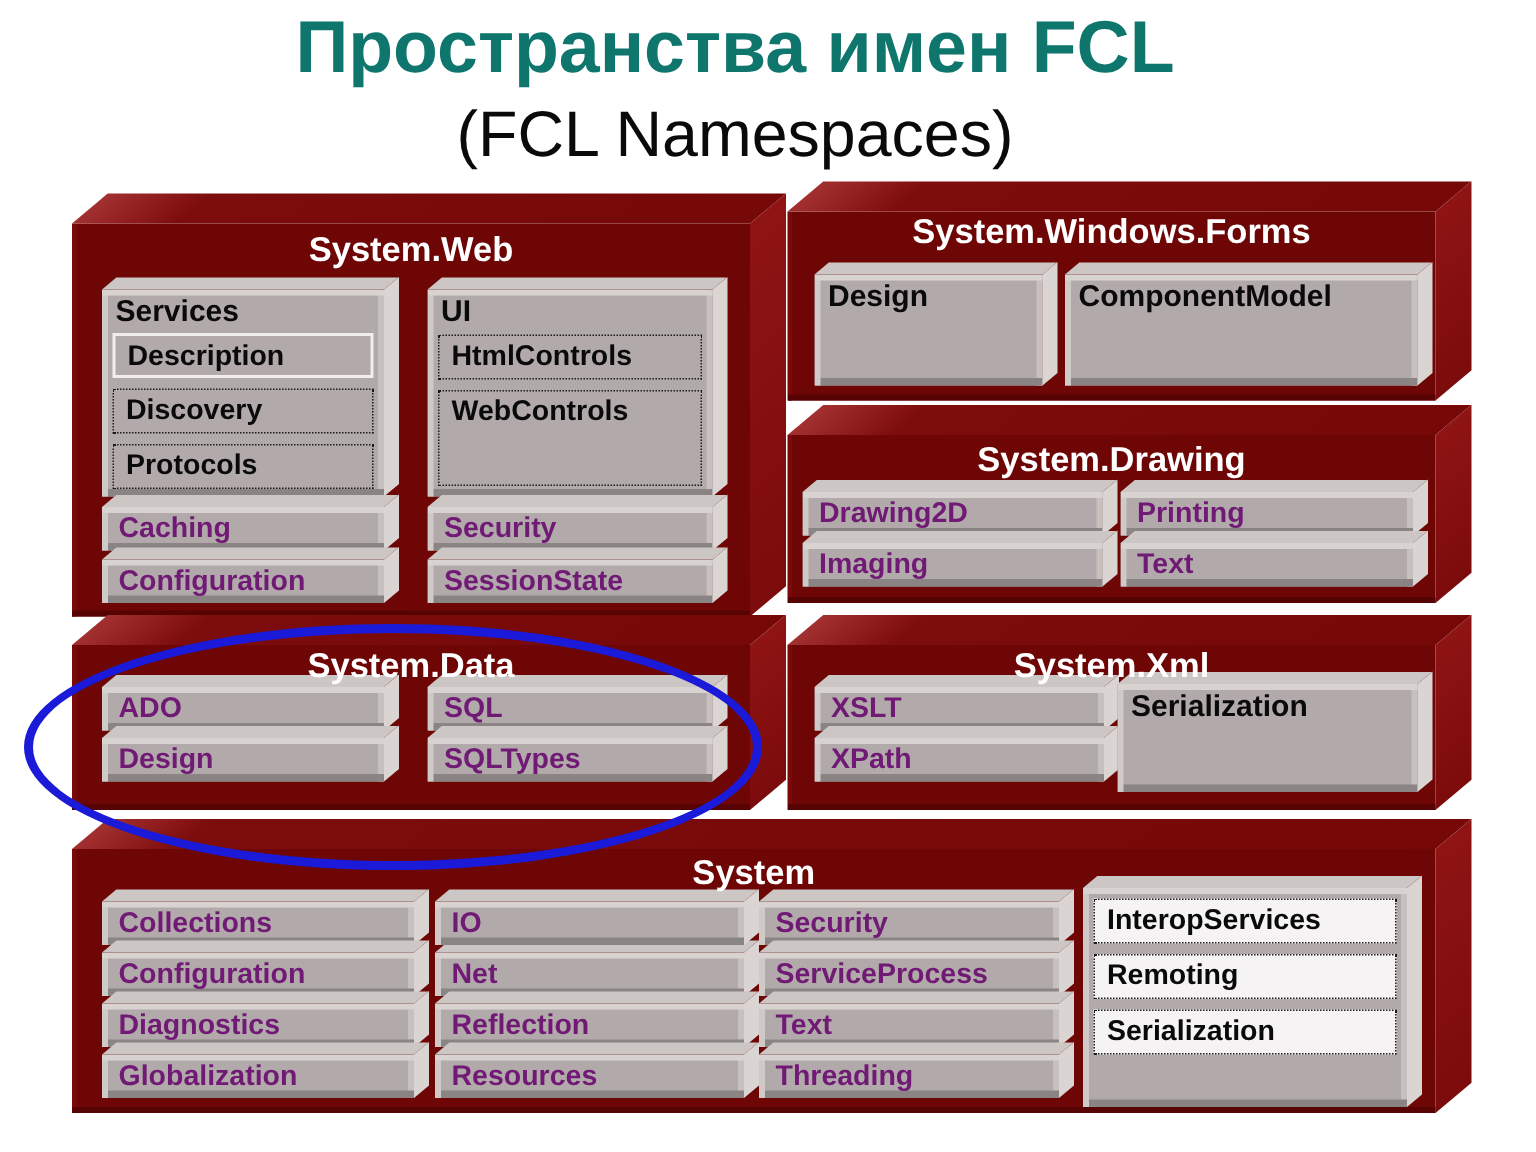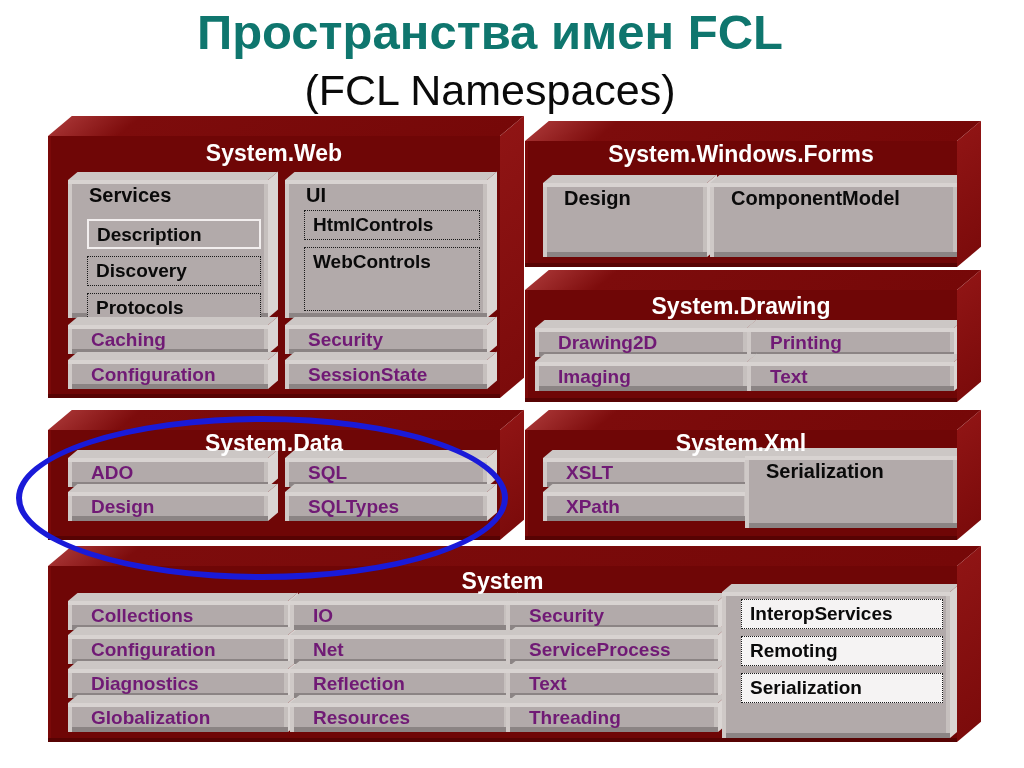--- a/index.html
+++ b/index.html
@@ -41,60 +41,59 @@
     position:absolute; left:0; width:100%; text-align:center;
     color:#ffffff; font-weight:bold; font-size:23px; z-index:2;
   }
 
   
   .gray {
     --dy:8px; --dx:10px; --topc:#ccc7c5; --sidec:#dad5d3;
     background:#b2aaaa;
     box-shadow: inset 0 4px 0 #d8d3d1, inset 4px 0 0 #cfc9c7,
                 inset 0 -5px 0 #8b8484, inset -4px 0 0 #c6c0be;
-    padding-left: 12px;
   }
   .bar { height:29px; }
   .bar span {
     display:block; padding:4px 0 0 11px; font-size:19px; font-weight:bold;
     color:#701a75; line-height:21px; white-space:nowrap;
   }
   .plabel {
     padding:4px 0 0 9px; font-size:20px; font-weight:bold; color:#0a0a0a;
     height:22px; line-height:22px;
   }
   .subbox {
     margin:4px 7px 0 7px; height:30px; box-sizing:border-box;
     background:#b2aaaa; border:1px dotted #1a1a1a;
   }
   .subbox span {
     display:block; padding:3px 0 0 8px; font-size:19px; font-weight:bold;
     color:#0a0a0a; line-height:22px; white-space:nowrap;
   }
-  .subbox.solid { border:2px solid #f2eeee; margin-top:13px; }
+  .subbox.solid { border:2px solid #f2eeee; margin-top:3px; }
   .subbox.tall { height:64px; }
   .subbox.lite { background:#f5f3f3; }
   .subbox.spaced { margin-top:7px; }
 
   
   .ellipse {
     position:absolute; left:16px; top:416px; width:492px; height:164px;
     border:6px solid #1a1ad8; border-radius:50%; z-index:50;
     box-sizing:border-box;
   }
 </style>
 </head>
 <body>
 
 <div class="slide">
 
   <div class="page-title">Пространства имен FCL</div>
   <div class="page-subtitle">(FCL Namespaces)</div>
 
-  <div class="bigbox slab" style="left:48px; top:136px; width:452px; height:262px;">
+  <div class="bigbox slab" style="left:48px; top:149px; width:452px; height:262px;">
     <div class="boxtitle" style="top:4px;">System.Web</div>
     <div class="gray slab" style="left:20px; top:44px; width:188px; height:138px;">
       <div class="plabel">Services</div>
       <div class="subbox solid">
           <span>Description</span>
         </div>
       <div class="subbox spaced">
           <span>Discovery</span>
         </div>
       <div class="subbox spaced">

